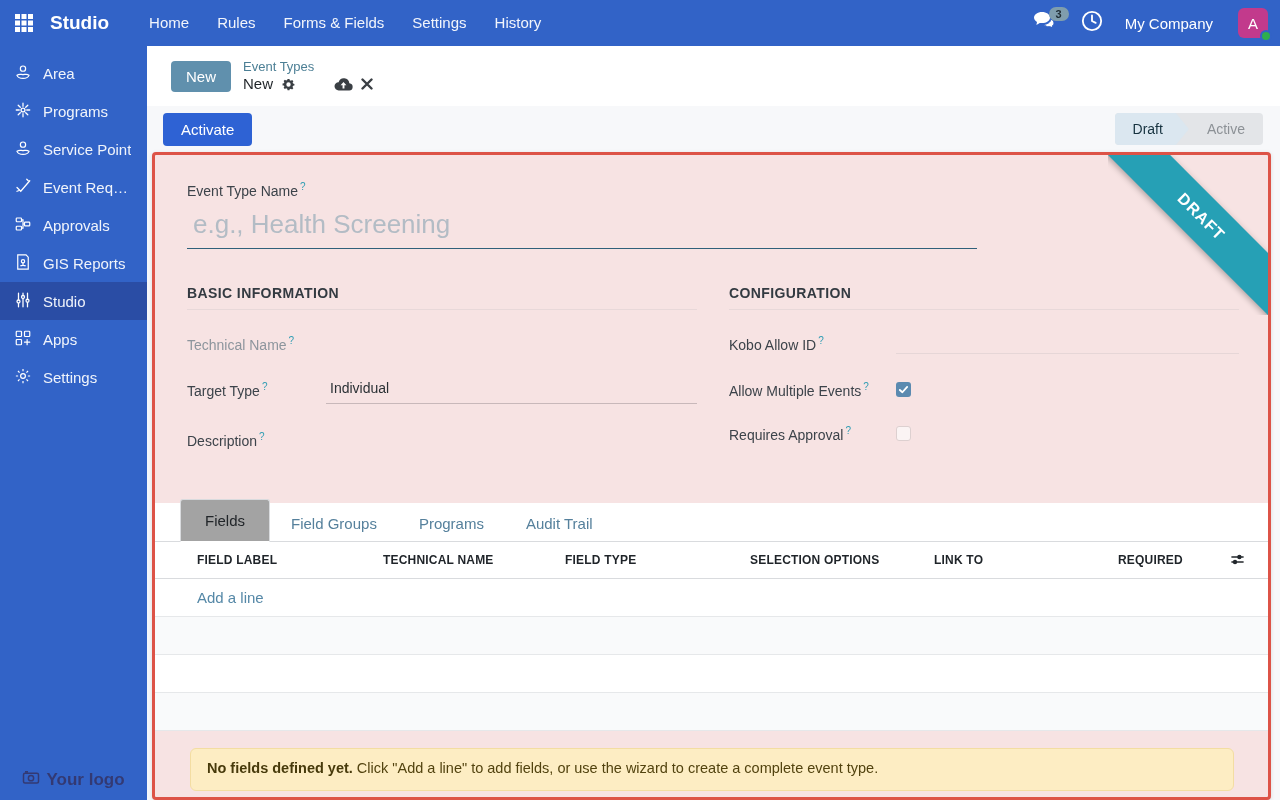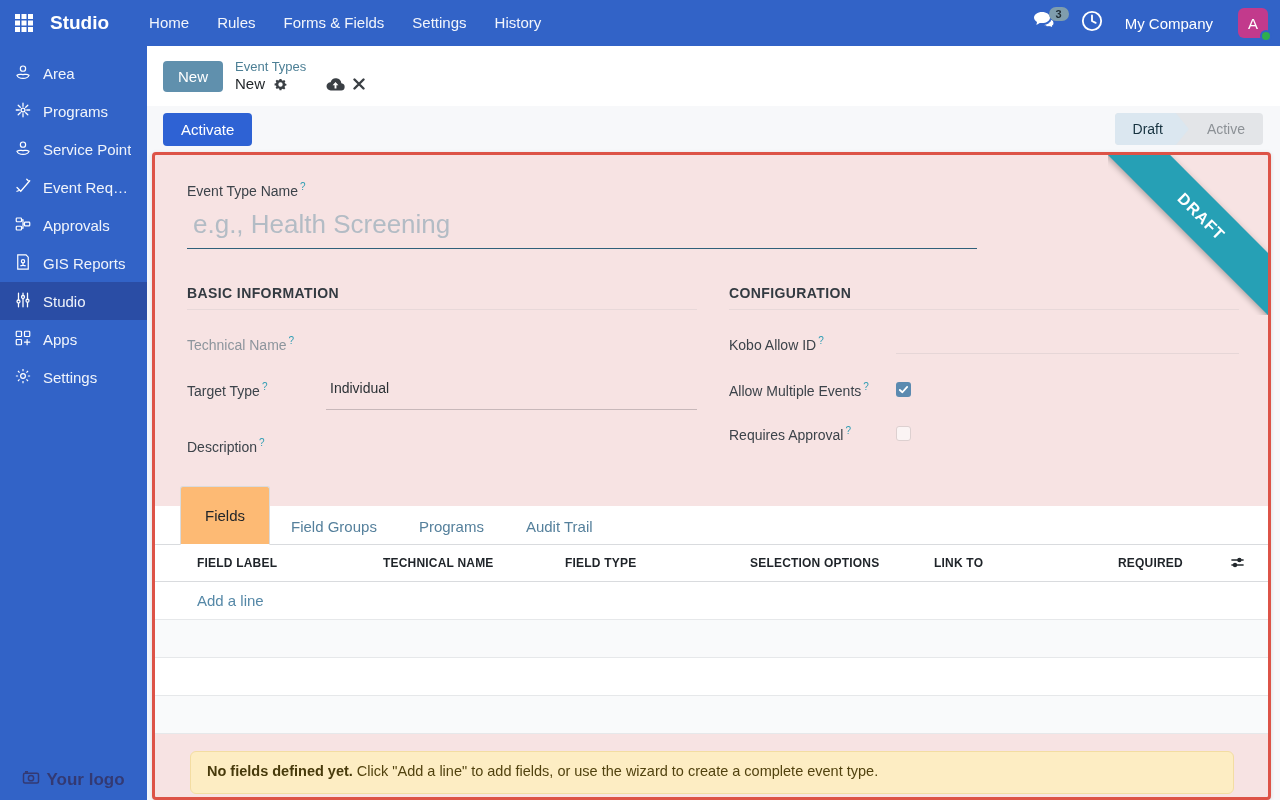--- a/index.html
+++ b/index.html
@@ -22,21 +22,21 @@
   .sidebar { position:fixed; top:46px; left:0; width:147px; height:754px; background:#3263c7; padding-top:8px; z-index:20; }
   .side-item { height:38px; display:flex; align-items:center; gap:11px; padding-left:14px; color:#f0f4fb; font-size:15px; cursor:pointer; white-space:nowrap; overflow:hidden; }
   .side-item.active { background:#2a4da5; }
   .side-item svg { flex:0 0 auto; }
   .side-label { overflow:hidden; text-overflow:ellipsis; }
   .side-logo { position:absolute; bottom:10px; left:0; width:100%; display:flex; align-items:center; justify-content:center; gap:6px; color:rgba(52,24,45,0.55); font-weight:bold; font-size:17px; }
 
   
   .main { position:fixed; top:46px; left:147px; width:1133px; height:754px; display:flex; flex-direction:column; background:#f7f8fa; }
 
-  .control-panel { height:60px; background:#fff; display:flex; align-items:center; padding-left:16px; gap:12px; flex:0 0 auto; }
+  .control-panel { height:60px; background:#fff; display:flex; align-items:center; padding-left:24px; gap:12px; flex:0 0 auto; }
   .new-btn { background:#6090ad; color:#fff; border:none; border-radius:4px; font-size:15px; padding:7px 15px; cursor:pointer; }
   .crumbs { display:flex; flex-direction:column; line-height:1.25; }
   .crumb-parent { color:#4c7f95; font-size:13px; cursor:pointer; }
   .crumb-current-row { display:flex; align-items:center; gap:8px; font-size:15px; color:#1f2428; }
   .icon-btn { background:none; border:none; padding:0; cursor:pointer; display:flex; align-items:center; }
   .gap-before { margin-left:30px; }
 
   .button-row { height:46px; background:#f7f8fa; display:flex; align-items:center; justify-content:space-between; padding:0 17px 0 16px; flex:0 0 auto; }
   .activate-btn { background:#2e62d4; color:#fff; border:none; border-radius:4px; font-size:15px; padding:8px 18px; cursor:pointer; }
   .statusbar { display:flex; background:#e3e5e8; border-radius:4px; overflow:hidden; height:32px; }
@@ -57,34 +57,34 @@
   .name-input { display:block; width:790px; margin-top:8px; background:transparent; border:none; border-bottom:1px solid #30607a; font-size:26px; color:#2b3135; padding:2px 6px 8px 6px; outline:none; font-family:"Liberation Sans", sans-serif; }
   .name-input::placeholder { color:#b3bcc5; }
 
   .form-columns { display:flex; gap:32px; margin-top:36px; }
   .form-col { width:510px; }
   .section-title { font-size:14px; font-weight:bold; color:#333a41; letter-spacing:.4px; padding-bottom:8px; border-bottom:1px solid #e8d8d9; margin-bottom:24px; }
   .frow { display:flex; margin-bottom:26px; align-items:flex-start; }
   .frow .lbl { flex:0 0 139px; padding-top:1px; }
   .form-col.right .lbl { flex:0 0 167px; }
   .frow .val { flex:1; }
-  .val-text { font-size:14px; color:#2b3135; border-bottom:1px solid #c8b8ba; padding:0 4px 13px 4px; cursor:text; }
+  .val-text { font-size:14px; color:#2b3135; border-bottom:1px solid #c8b8ba; padding:0 4px 7px 4px; cursor:text; }
   .val-empty { height:20px; border-bottom:1px solid #e6d6d7; cursor:text; }
   .val-plain { height:20px; cursor:text; }
   .desc-row { margin-bottom:16px; }
 
   .checkbox { width:15px; height:15px; border-radius:3px; cursor:pointer; margin-top:2px; }
   .checkbox.checked { background:#5b8ab0; display:flex; align-items:center; justify-content:center; }
   .checkbox.unchecked { background:#fbf4f4; border:1px solid #ddd0d0; }
 
   
   .notebook { margin-top:34px; }
   .tab-header { background:#fff; border-bottom:1px solid #d9dbde; display:flex; align-items:flex-end; padding-left:25px; height:39px; }
   .tab { font-size:15px; padding:9px 21px; cursor:pointer; color:#55809c; }
-  .tab.active { background:#fdba74; color:#212529; border:1px solid #d9dbde; border-bottom:1px solid #fff; margin-bottom:-1px; border-radius:3px 3px 0 0; padding:20px 24px;text-align:center; }
+  .tab.active { background:#a3a3a3; color:#212529; border:1px solid #d9dbde; border-bottom:1px solid #fff; margin-bottom:-1px; border-radius:3px 3px 0 0; padding:12px 24px;text-align:center; }
 
   .table { background:#fff; }
   .thead { display:flex; align-items:center; height:37px; padding-left:42px; border-bottom:1px solid #d9dbde; background:#fff; }
   .th { font-size:12px; font-weight:bold; color:#1f2429; letter-spacing:.2px; }
   .th:nth-child(1){width:186px;} .th:nth-child(2){width:182px;} .th:nth-child(3){width:185px;}
   .th:nth-child(4){width:184px;} .th:nth-child(5){width:184px;} .th:nth-child(6){width:92px;}
   .th-tools { flex:1; display:flex; justify-content:flex-end; padding-right:23px; cursor:pointer; }
   .add-line-row { height:38px; display:flex; align-items:center; padding-left:42px; background:#fff; border-bottom:1px solid #e6e8ea; }
   .add-line { color:#5588a7; font-size:15px; cursor:pointer; }
   .empty-row { height:38px; border-bottom:1px solid #e6e8ea; }

